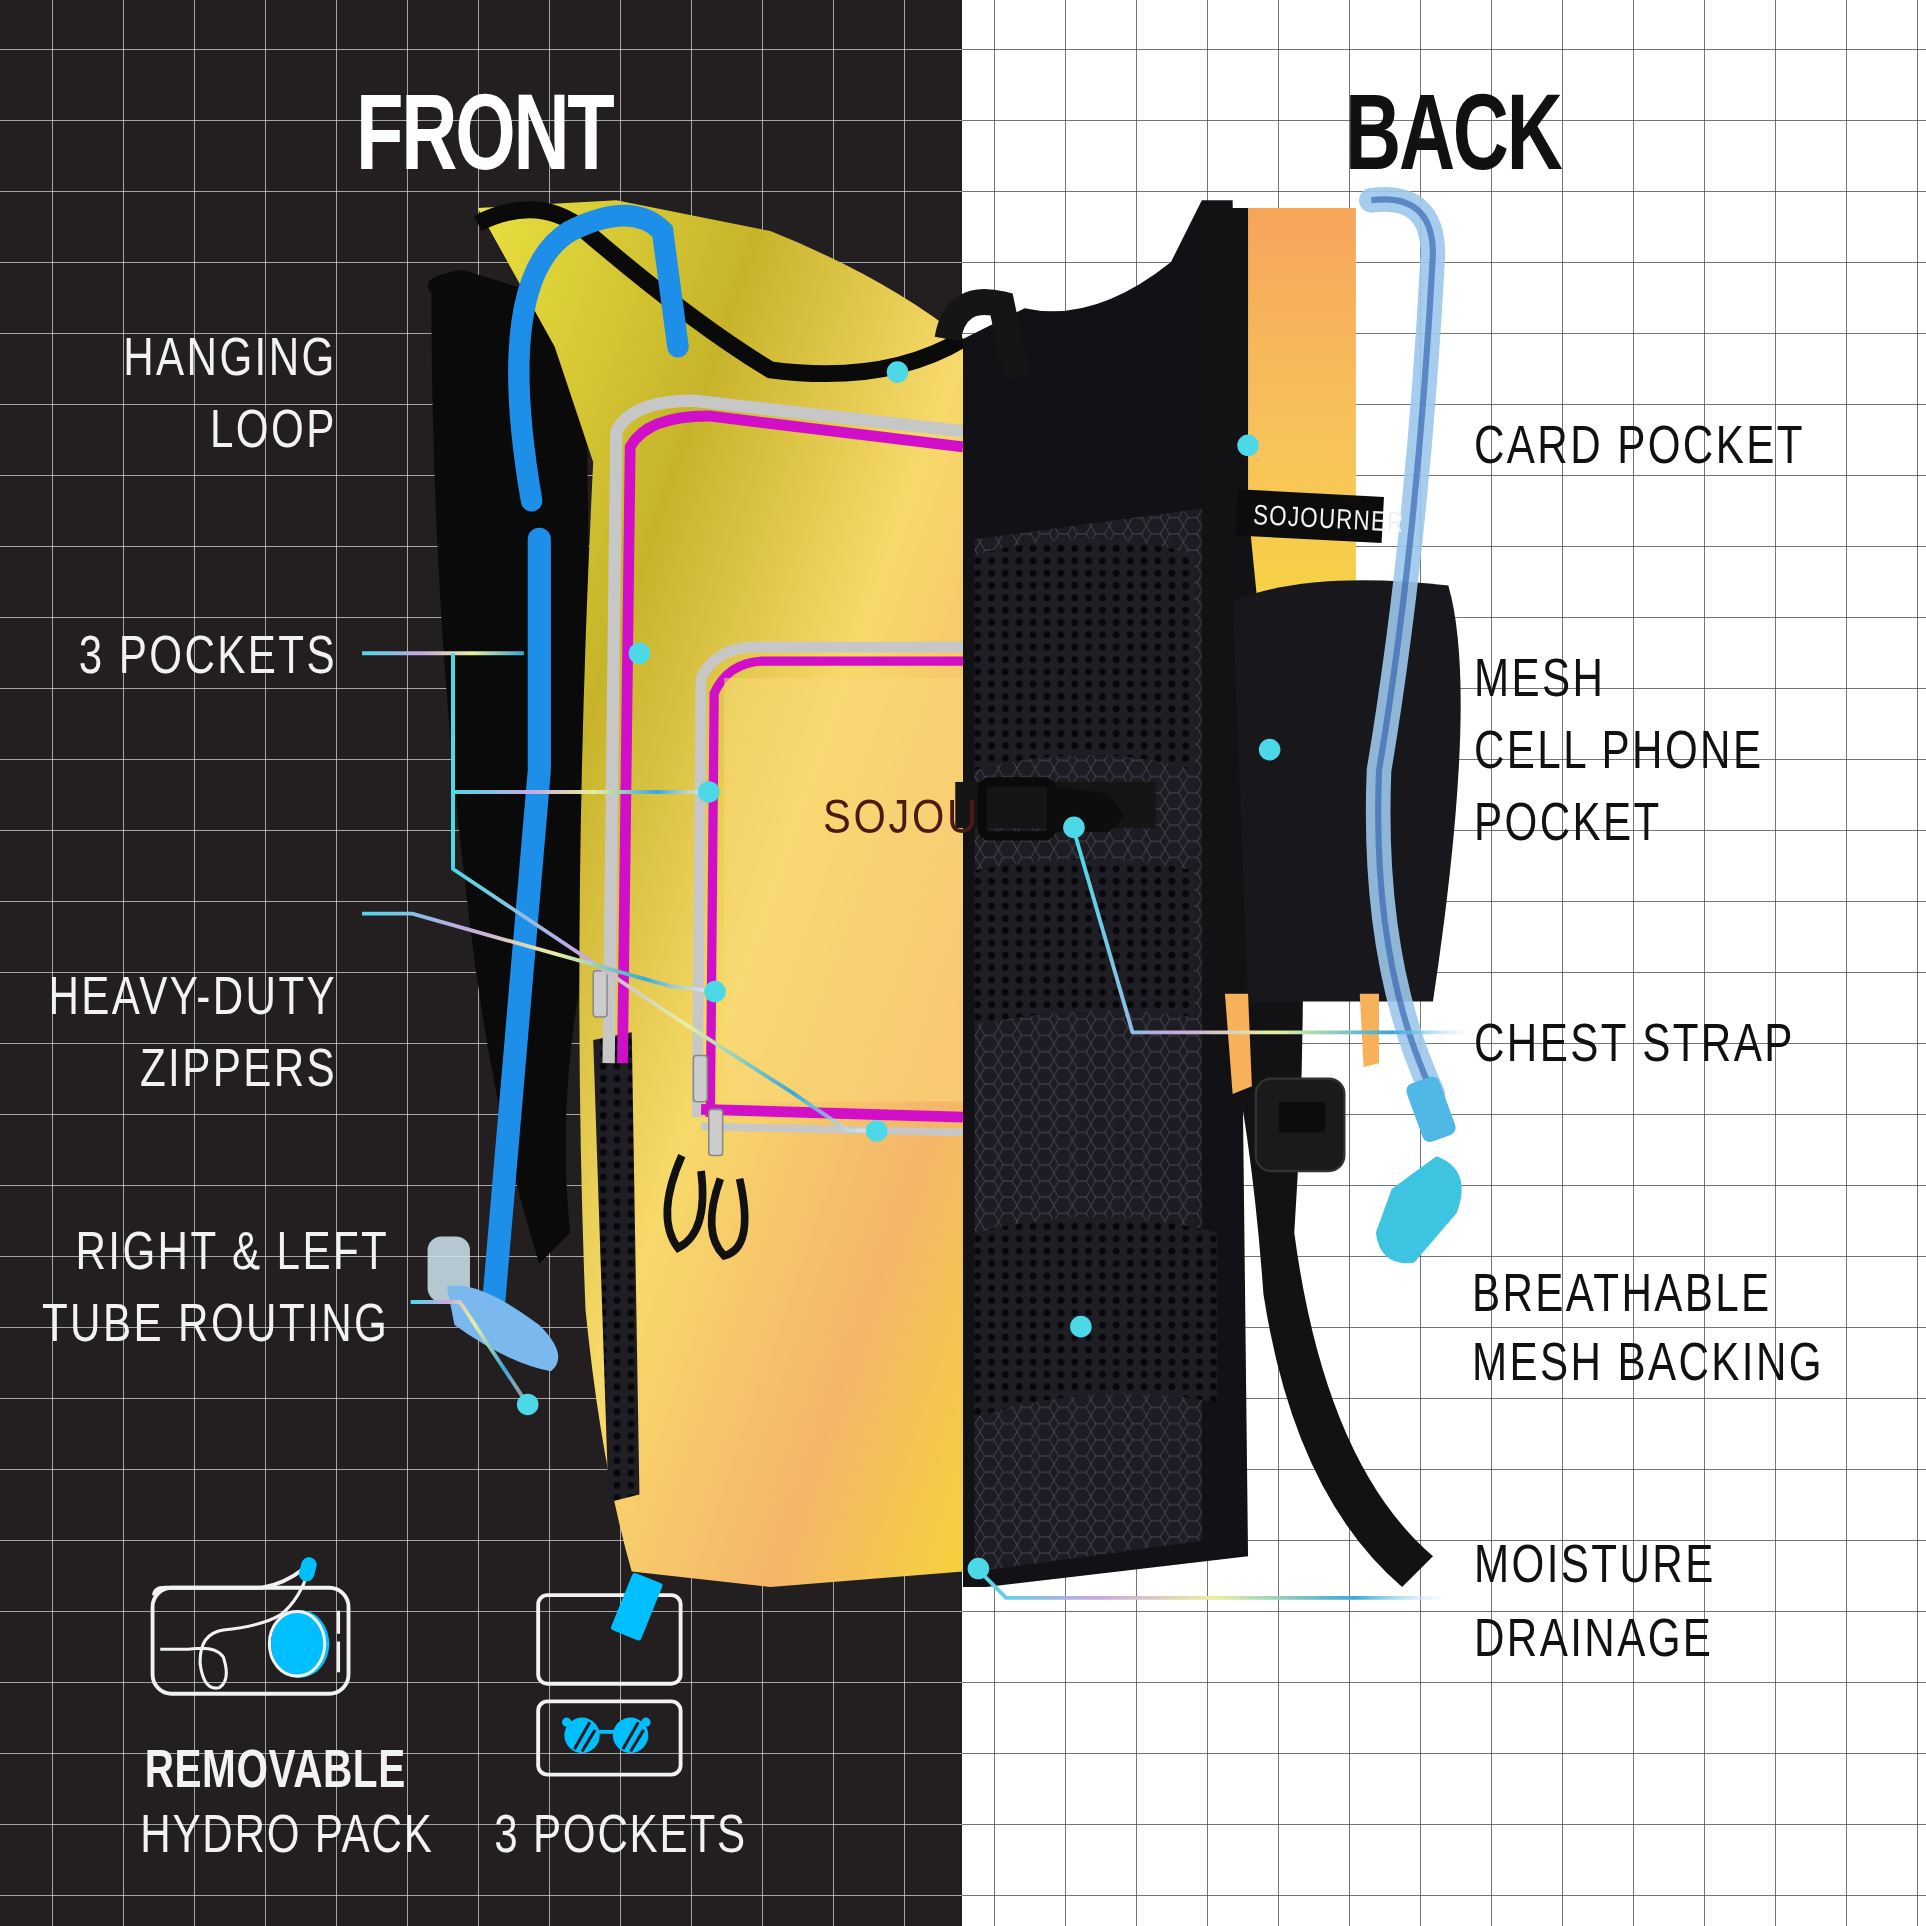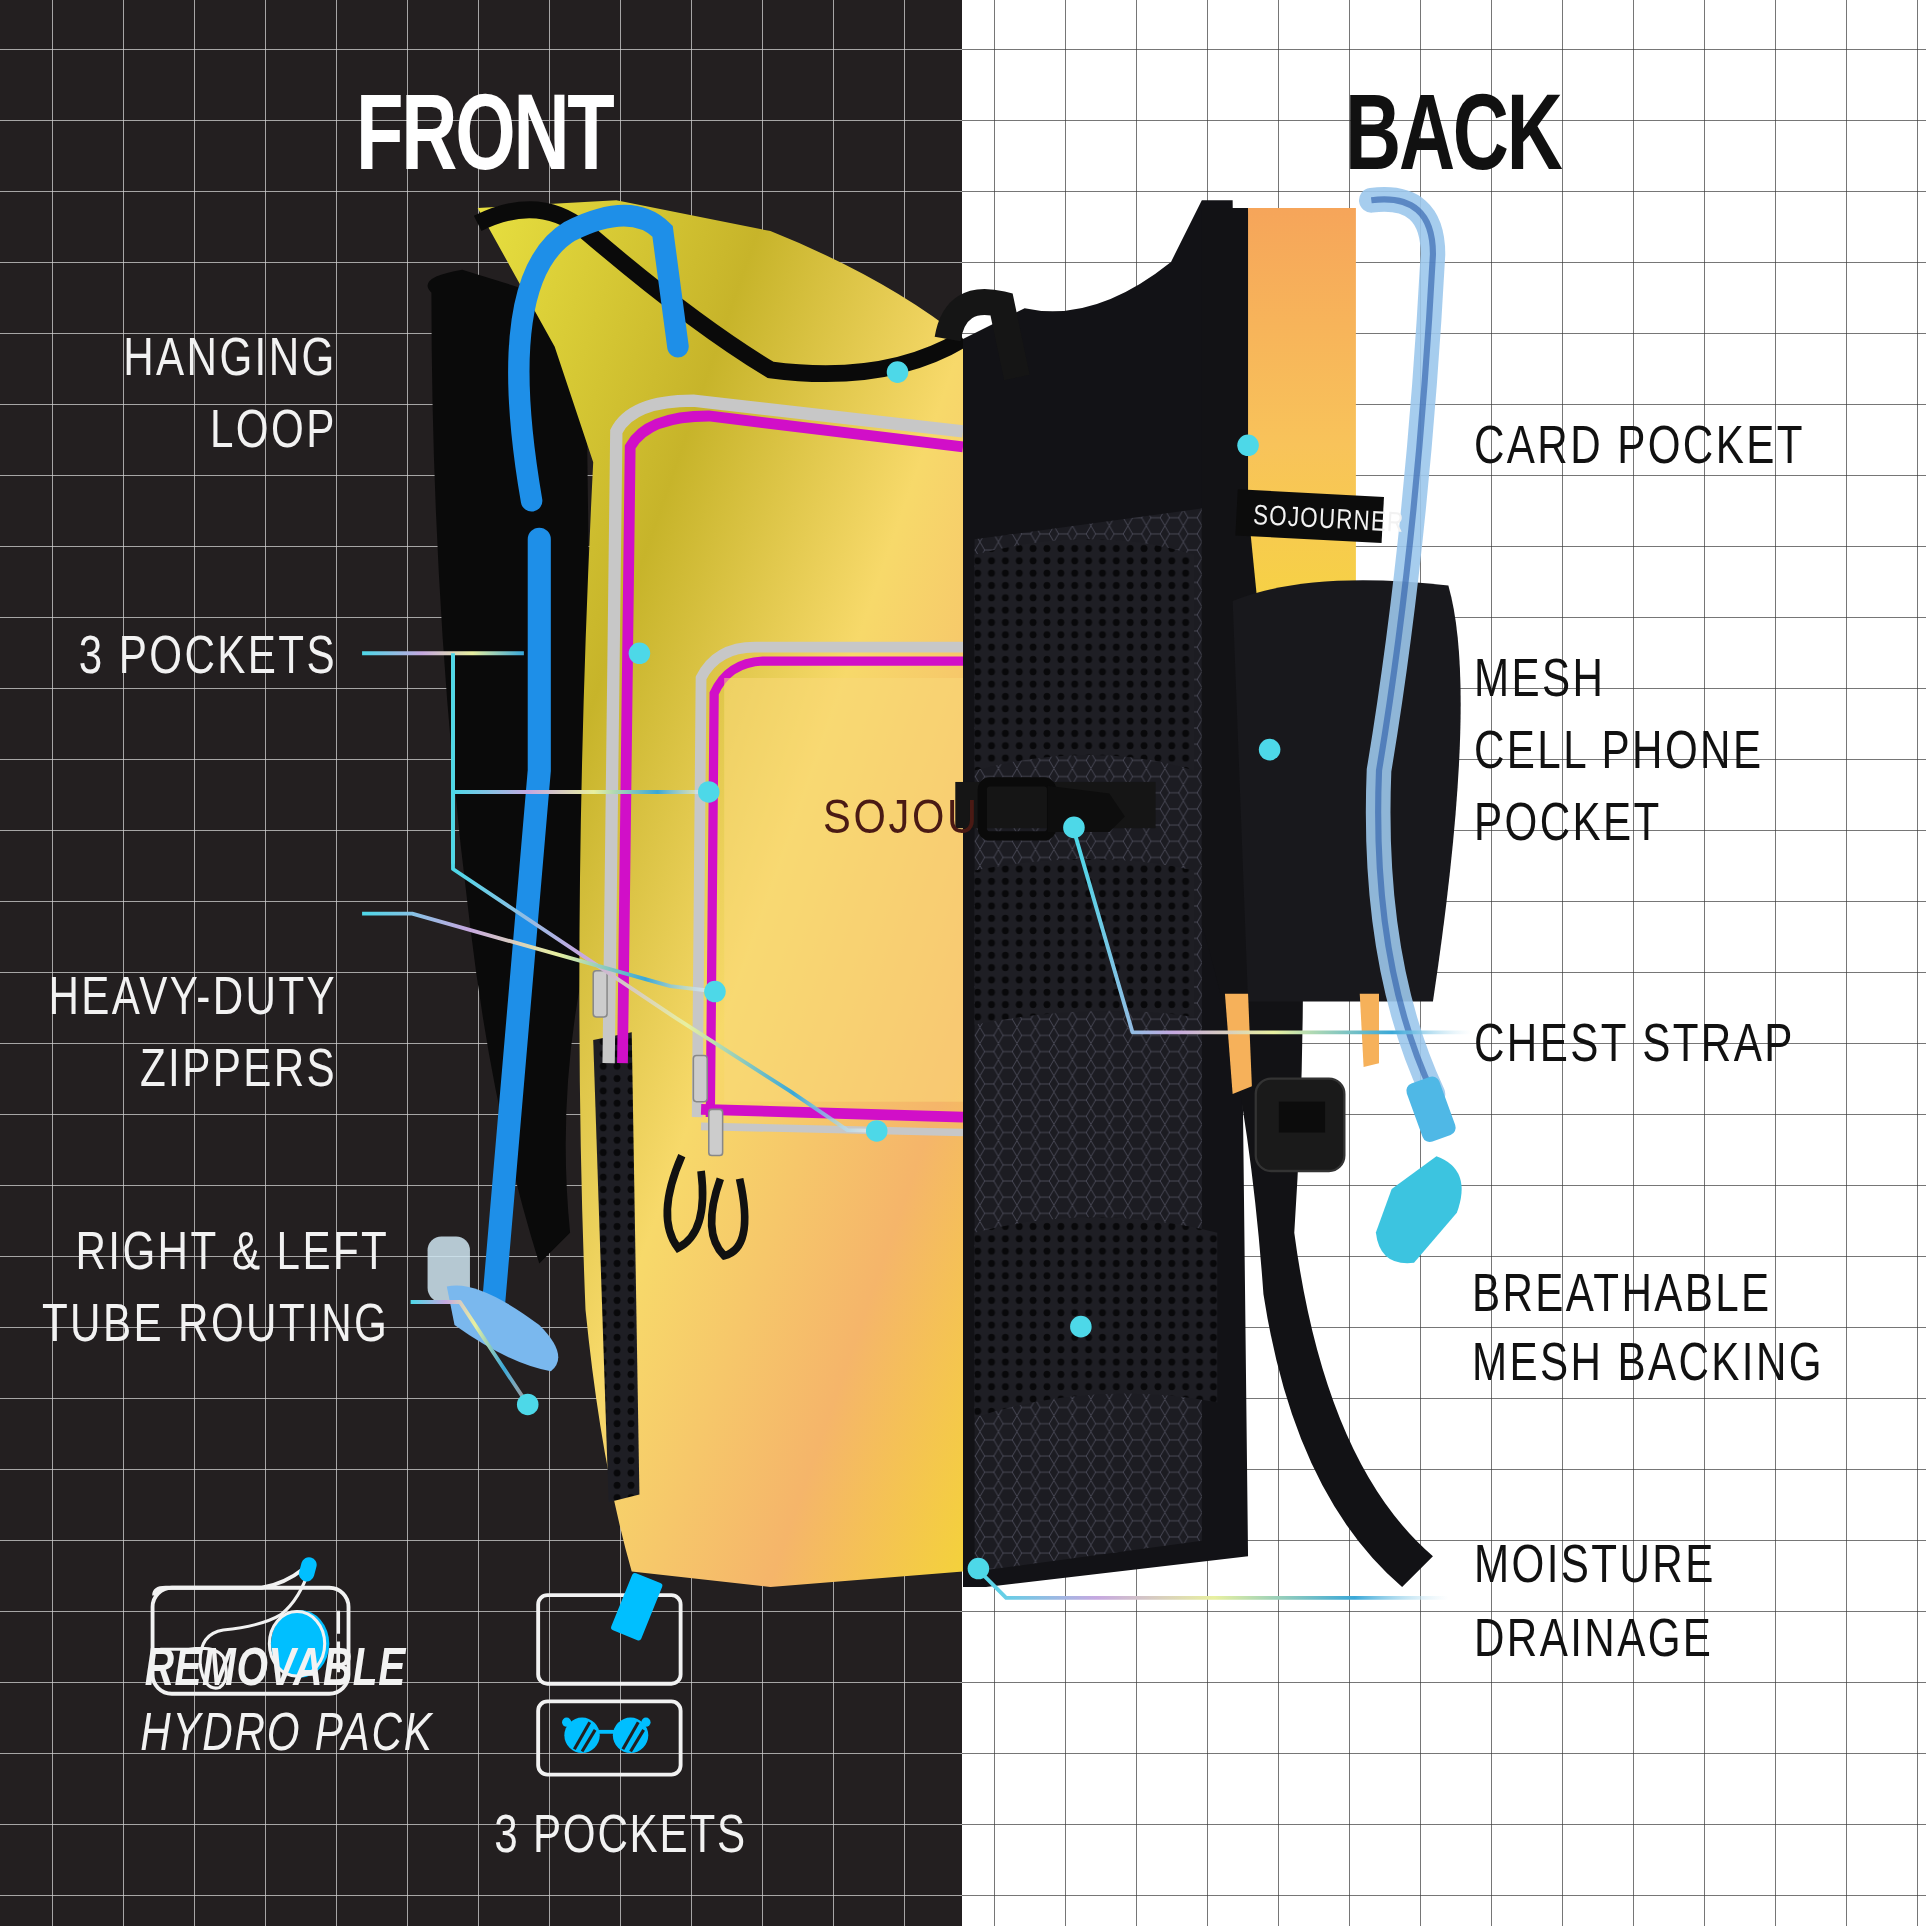--- a/index.html
+++ b/index.html
@@ -262,20 +262,20 @@
     <circle cx="148" cy="195" r="6"></circle>
   </g>
   <g stroke="#231f20" stroke-width="4">
     <path d="M55 230 L75 195"></path>
       <path d="M65 233 L82 205"></path>
     <path d="M118 230 L138 195"></path>
       <path d="M128 233 L145 205"></path>
   </g>
 </svg>
 
-<div style="position:absolute; left:108px; top:1632px; width:293px; text-align:right;font-style:italic;">
+<div style="position:absolute; left:108px; top:1734px; width:293px; text-align:right;">
   <div class="bold-label" style="font-family:'Liberation Sans',sans-serif; font-weight:700; font-size:54px; line-height:68px; color:#f2f2f2; transform:scaleX(0.75); transform-origin:center top; letter-spacing:0.8px;">REMOVABLE</div>
   <div style="font-family:'Liberation Sans',sans-serif; font-size:54px; line-height:63px; color:#f2f2f2; transform:scaleX(0.78); transform-origin:center top; letter-spacing:2.3px; white-space:nowrap;">HYDRO PACK</div>
 </div>
 <div style="position:absolute; left:462px; top:1802px; width:293px; text-align:center;">
   <div style="font-family:'Liberation Sans',sans-serif; font-size:54px; line-height:63px; color:#f2f2f2; transform:scaleX(0.78); transform-origin:center top; letter-spacing:2.3px; white-space:nowrap;">3 POCKETS</div>
 </div>
 
 
 </body></html>

